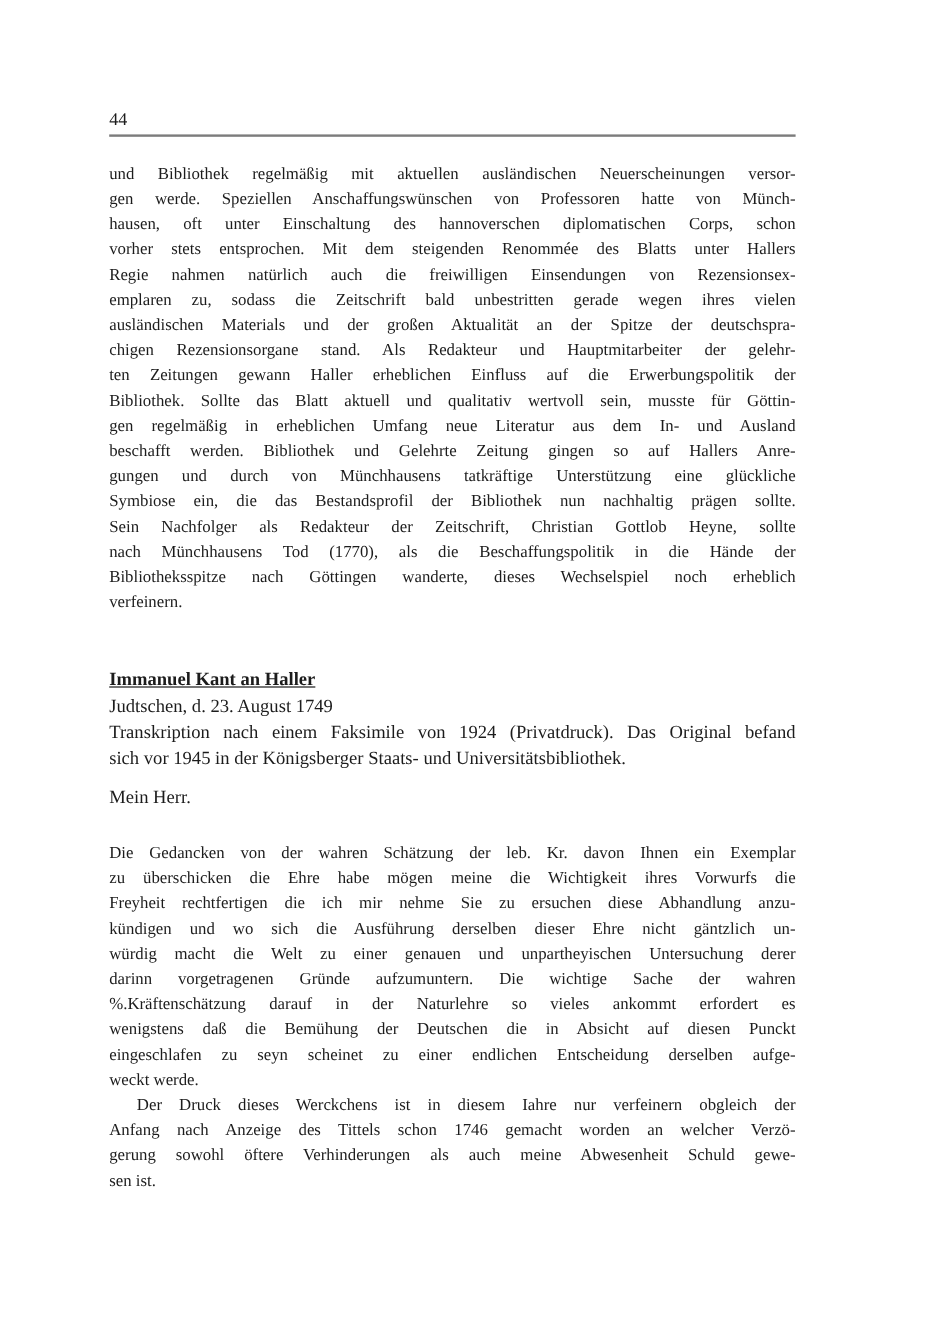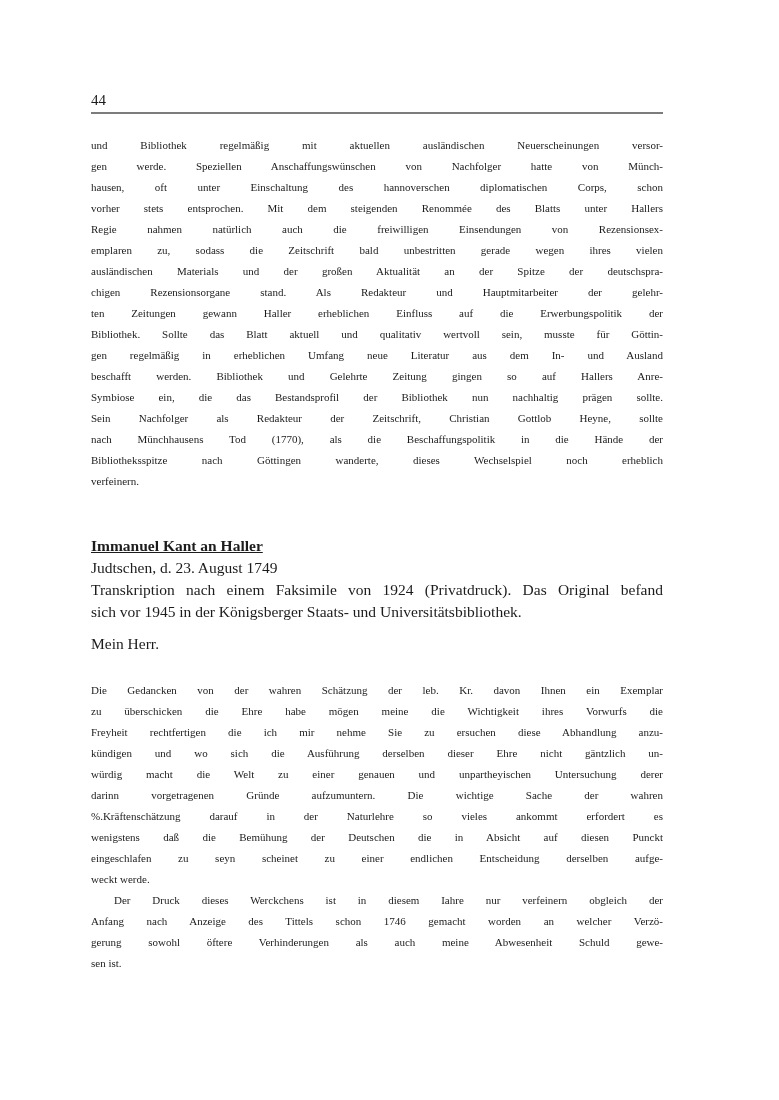--- a/index.html
+++ b/index.html
@@ -22,21 +22,21 @@
     font-size: 15px;
     line-height: 18px;
     margin-bottom: 3px;
   }
   .rule {
     height: 2px;
     background: #7c7c7c;
     margin-bottom: 21px;
   }
   .textblock {
-    font-size: 11px;
+    font-size: 14px;
     line-height: 21px;
   }
   .tline {
     text-align: justify;
     text-align-last: justify;
     white-space: normal;
   }
   .tline.last {
     text-align-last: left;
   }
@@ -73,31 +73,32 @@
 
 <div class="page">
 
   <header>
     <div class="pagenum">44</div>
     <div class="rule"></div>
   </header>
 
   <section class="textblock intro">
       <div class="tline">und Bibliothek regelmäßig mit aktuellen ausländischen Neuerscheinungen versor-</div>
-      <div class="tline">gen werde. Speziellen Anschaffungswünschen von Nachfolger hatte von Münch-</div>
+      <div class="tline">gen werde. Speziellen Anschaffungswünschen von Professoren hatte von Münch-</div>
       <div class="tline">hausen, oft unter Einschaltung des hannoverschen diplomatischen Corps, schon</div>
       <div class="tline">vorher stets entsprochen. Mit dem steigenden Renommée des Blatts unter Hallers</div>
       <div class="tline">Regie nahmen natürlich auch die freiwilligen Einsendungen von Rezensionsex-</div>
       <div class="tline">emplaren zu, sodass die Zeitschrift bald unbestritten gerade wegen ihres vielen</div>
       <div class="tline">ausländischen Materials und der großen Aktualität an der Spitze der deutschspra-</div>
       <div class="tline">chigen Rezensionsorgane stand. Als Redakteur und Hauptmitarbeiter der gelehr-</div>
       <div class="tline">ten Zeitungen gewann Haller erheblichen Einfluss auf die Erwerbungspolitik der</div>
       <div class="tline">Bibliothek. Sollte das Blatt aktuell und qualitativ wertvoll sein, musste für Göttin-</div>
       <div class="tline">gen regelmäßig in erheblichen Umfang neue Literatur aus dem In- und Ausland</div>
       <div class="tline">beschafft werden. Bibliothek und Gelehrte Zeitung gingen so auf Hallers Anre-</div>
+      <div class="tline">gungen und durch von Münchhausens tatkräftige Unterstützung eine glückliche</div>
       <div class="tline">Symbiose ein, die das Bestandsprofil der Bibliothek nun nachhaltig prägen sollte.</div>
       <div class="tline">Sein Nachfolger als Redakteur der Zeitschrift, Christian Gottlob Heyne, sollte</div>
       <div class="tline">nach Münchhausens Tod (1770), als die Beschaffungspolitik in die Hände der</div>
       <div class="tline">Bibliotheksspitze nach Göttingen wanderte, dieses Wechselspiel noch erheblich</div>
       <div class="tline last">verfeinern.</div>
     </section>
 
   <section class="letter-head">
     <div class="letter-heading">Immanuel Kant an Haller</div>
     <div class="dateline">Judtschen, d. 23. August 1749</div>

